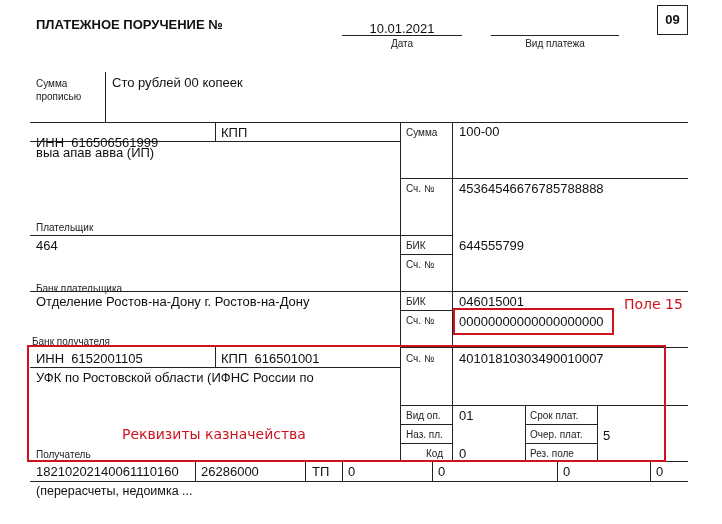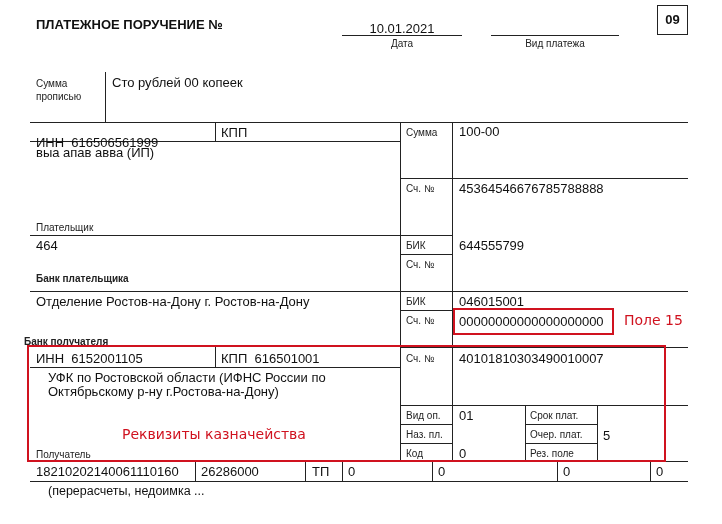--- a/index.html
+++ b/index.html
@@ -5,21 +5,21 @@
   html,body{margin:0;padding:0;background:#fff;}
   body{width:722px;height:524px;position:relative;overflow:hidden;font-family:"Liberation Sans",sans-serif;color:#111;}
   .hl{position:absolute;height:0;border-top:1.5px solid #222;}
   .vl{position:absolute;width:0;border-left:1.5px solid #222;}
   .t{position:absolute;white-space:nowrap;font-size:13px;line-height:15px;}
   .s{position:absolute;white-space:nowrap;font-size:10px;line-height:12px;color:#222;}
   .red-box{position:absolute;border:2px solid #d0121f;}
   .red-text{position:absolute;color:#d0121f;font-size:14px;white-space:nowrap;font-family:"DejaVu Sans",sans-serif;}
   .title{font-weight:bold;font-size:13px;}
   .box09{position:absolute;border:1.5px solid #222;text-align:center;font-size:13px;}
-  .wrap{position:absolute;font-size:13px;line-height:14px;margin-left:12px;}
+  .wrap{position:absolute;font-size:13px;line-height:14px;}
 </style>
 </head>
 <body>
 
 <div class="t title" style="left:36px;top:17px;">ПЛАТЕЖНОЕ ПОРУЧЕНИЕ №</div>
 <div class="t" style="left:342px;top:21px;width:120px;text-align:center;">10.01.2021</div>
 <div class="hl" style="left:342px;top:35px;width:120px;"></div>
 <div class="s" style="left:342px;top:38px;width:120px;text-align:center;">Дата</div>
 <div class="hl" style="left:491px;top:35px;width:128px;"></div>
 <div class="s" style="left:491px;top:38px;width:128px;text-align:center;">Вид платежа</div>
@@ -58,46 +58,45 @@
 <div class="t" style="left:36px;top:115px;margin-top:20px;"><span>ИНН</span>&nbsp;&nbsp;<span>616506561999</span></div>
 <div class="t" style="left:221px;top:125px;"><span>КПП</span>&nbsp;&nbsp;<span></span></div>
 <div class="t" style="left:36px;top:145px;">выа апав авва (ИП)</div>
 <div class="s" style="left:36px;top:222px;">Плательщик</div>
 <div class="s" style="left:406px;top:127px;">Сумма</div>
 <div class="t" style="left:459px;top:124px;">100-00</div>
 <div class="s" style="left:406px;top:183px;">Сч. №</div>
 <div class="t" style="left:459px;top:181px;">45364546676785788888</div>
 
 <div class="t" style="left:36px;top:238px;">464</div>
-<div class="s" style="left:36px;top:273px;font-weight:bold;">Банк плательщика</div>
+<div class="s" style="left:36px;top:283px;">Банк плательщика</div>
 <div class="s" style="left:406px;top:240px;">БИК</div>
 <div class="t" style="left:459px;top:238px;">644555799</div>
 <div class="s" style="left:406px;top:259px;">Сч. №</div>
 
 <div class="t" style="left:36px;top:294px;">Отделение Ростов-на-Дону г. Ростов-на-Дону</div>
-<div class="s" style="left:24px;top:336px;font-weight:bold;">Банк получателя</div>
+<div class="s" style="left:32px;top:336px;">Банк получателя</div>
 <div class="s" style="left:406px;top:296px;">БИК</div>
 <div class="t" style="left:459px;top:294px;">046015001</div>
 <div class="s" style="left:406px;top:315px;">Сч. №</div>
 <div class="t" style="left:459px;top:314px;">00000000000000000000</div>
 
 <div class="t" style="left:36px;top:351px;"><span>ИНН</span>&nbsp;&nbsp;<span>6152001105</span></div>
 <div class="t" style="left:221px;top:351px;"><span>КПП</span>&nbsp;&nbsp;<span>616501001</span></div>
 <div class="wrap" style="left:36px;top:371px;">
     <div>УФК по Ростовской области (ИФНС России по</div>
-    <div>Октябрьскому р-ну г.Ростова-на-Дону)</div>
   </div>
 <div class="s" style="left:36px;top:449px;">Получатель</div>
 <div class="s" style="left:406px;top:353px;">Сч. №</div>
 <div class="t" style="left:459px;top:351px;">40101810303490010007</div>
 
 <div class="s" style="left:406px;top:410px;">Вид оп.</div>
 <div class="t" style="left:459px;top:408px;">01</div>
 <div class="s" style="left:406px;top:429px;">Наз. пл.</div>
-<div class="s" style="left:406px;top:448px;">Код</div>
+<div class="s" style="left:426px;top:448px;">Код</div>
 <div class="t" style="left:459px;top:446px;">0</div>
 <div class="s" style="left:530px;top:410px;">Срок плат.</div>
 <div class="s" style="left:530px;top:429px;">Очер. плат.</div>
 <div class="t" style="left:603px;top:428px;">5</div>
 <div class="s" style="left:530px;top:448px;">Рез. поле</div>
 
 <div class="vl" style="left:195px;top:461px;height:20px;"></div>
 <div class="vl" style="left:305px;top:461px;height:20px;"></div>
 <div class="vl" style="left:342px;top:461px;height:20px;"></div>
 <div class="vl" style="left:432px;top:461px;height:20px;"></div>
@@ -109,15 +108,15 @@
 <div class="t" style="left:348px;top:464px;">0</div>
 <div class="t" style="left:438px;top:464px;">0</div>
 <div class="t" style="left:563px;top:464px;">0</div>
 <div class="t" style="left:656px;top:464px;">0</div>
 
 <div class="wrap" style="left:36px;top:484px;font-size:12.5px;line-height:14px;">
   <div>(перерасчеты, недоимка ...</div>
 </div>
 
 <div class="red-box" style="left:453px;top:308px;width:157px;height:23px;"></div>
-<div class="red-text" style="left:624px;top:296px;margin-top:16px;">Поле 15</div>
+<div class="red-text" style="left:624px;top:296px;">Поле 15</div>
 <div class="red-box" style="left:27px;top:345px;width:635px;height:113px;"></div>
 <div class="red-text" style="left:122px;top:426px;">Реквизиты казначейства</div>
 
 </body></html>

